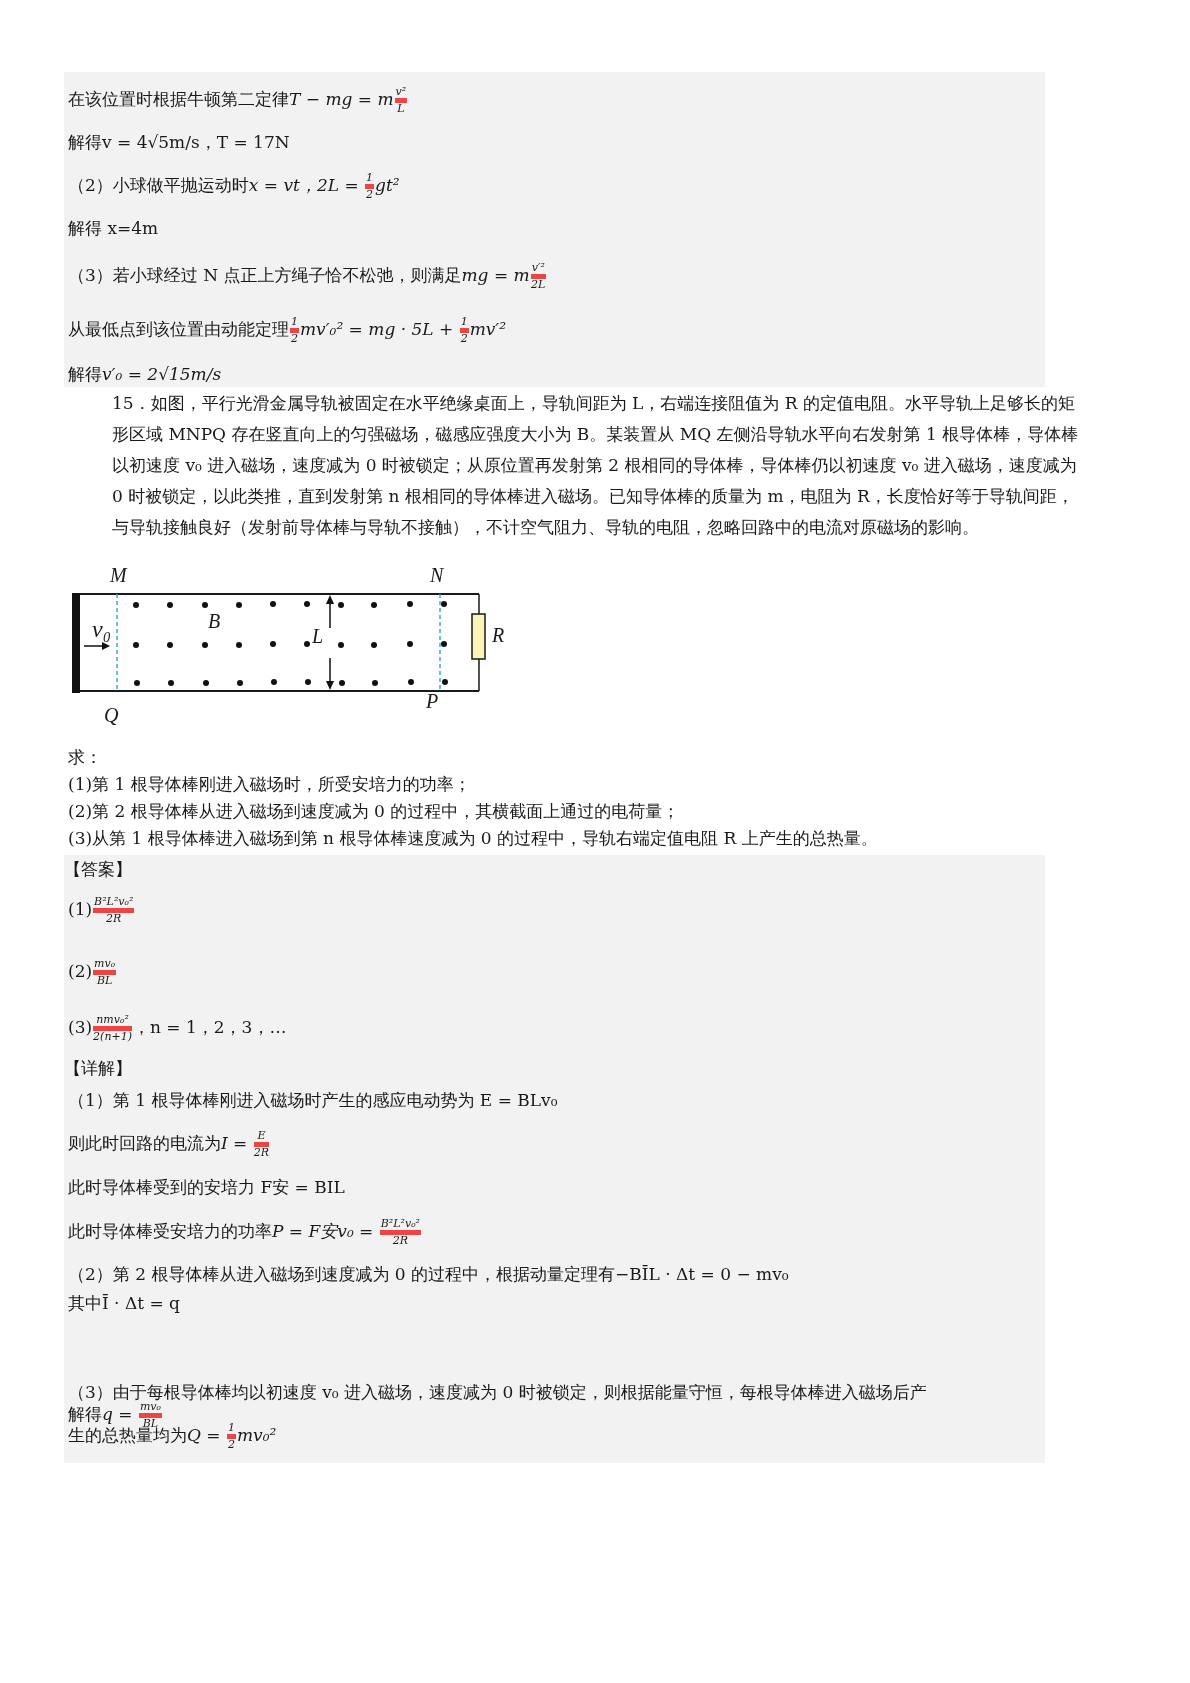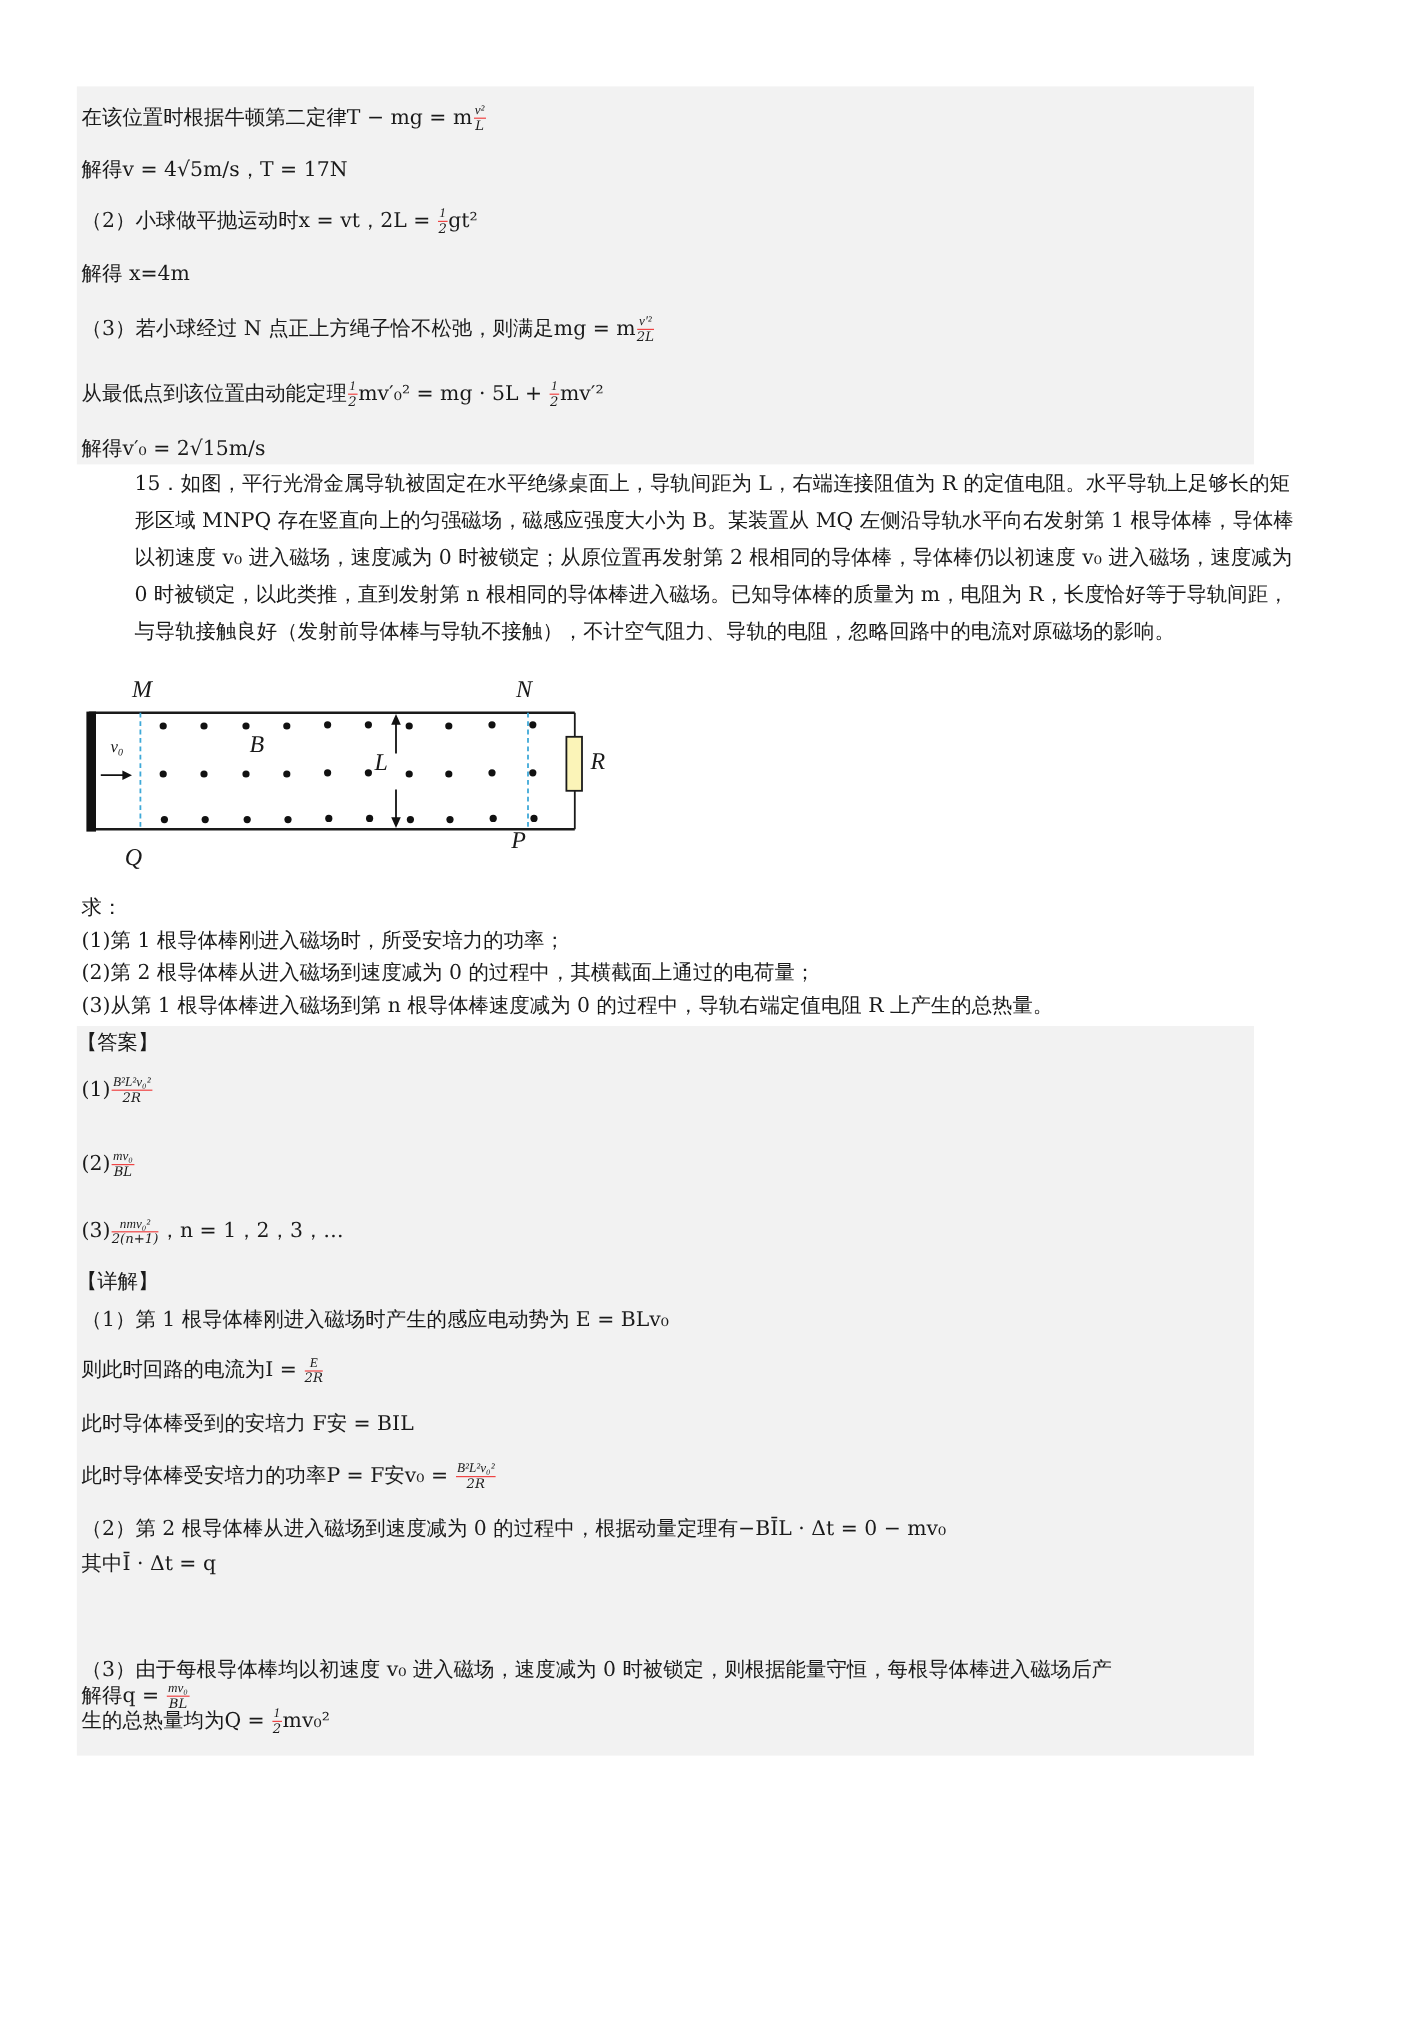--- a/index.html
+++ b/index.html
@@ -1,21 +1,21 @@
 <!DOCTYPE html>
 <html><head>
 <meta charset="utf-8">
 <style>
   html, body { margin:0; padding:0; background:#ffffff; }
   body { width:1190px; height:1683px; position:relative; font-family:"DejaVu Serif","Liberation Serif",serif; color:#1a1a1a; font-size:17px; overflow:hidden; }
   .gray { position:absolute; left:64px; width:981px; background:#f2f2f2; }
   .line { position:absolute; left:68px; white-space:nowrap; line-height:24px; }
-  i, .it { }
+  i, .it { font-style:italic; }
   .frac { display:inline-block; vertical-align:middle; text-align:center; font-style:italic; font-size:11px; line-height:12px; margin:0 1px; }
-  .frac .num { display:block; border-bottom:1px solid #ef4444; padding:0 1px;font-family:Liberation Serif, serif; }
+  .frac .num { display:block; border-bottom:5px solid #ef4444; padding:0 1px; }
   .frac .den { display:block; }
   .para { position:absolute; left:68px; width:975px; line-height:31px; font-size:17px;margin-left:44px; }
   .lbl { position:absolute; font-style:italic; font-size:20px; font-family:"Liberation Serif",serif; }
 </style>
 </head>
 <body>
 
 <div class="gray" style="top:72px;height:315px;"></div>
 
 <div class="line" style="top:86px;">
@@ -97,21 +97,21 @@
     <polygon points="262,128 258,119 266,119" fill="#111"></polygon>
 
     <line x1="16" y1="84" x2="38" y2="84" stroke="#111" stroke-width="1.5"></line>
     <polygon points="42,84 34,80 34,88" fill="#111"></polygon>
   </svg>
   <span class="lbl" style="left:42px;top:2px;">M</span>
   <span class="lbl" style="left:362px;top:2px;">N</span>
   <span class="lbl" style="left:140px;top:48px;">B</span>
   <span class="lbl" style="left:244px;top:63px;">L</span>
   <span class="lbl" style="left:424px;top:62px;">R</span>
-  <span class="lbl" style="left:24px;top:54px;font-size:14px;">v₀</span>
+  <span class="lbl" style="left:24px;top:54px;font-size:24px;">v₀</span>
   <span class="lbl" style="left:36px;top:142px;">Q</span>
   <span class="lbl" style="left:358px;top:128px;">P</span>
 </div>
 
 <div class="line" style="top:745px;">求：</div>
 <div class="line" style="top:772px;">(1)第 1 根导体棒刚进入磁场时，所受安培力的功率；</div>
 <div class="line" style="top:799px;">(2)第 2 根导体棒从进入磁场到速度减为 0 的过程中，其横截面上通过的电荷量；</div>
 <div class="line" style="top:826px;">(3)从第 1 根导体棒进入磁场到第 n 根导体棒速度减为 0 的过程中，导轨右端定值电阻 R 上产生的总热量。</div>
 
 <div class="gray" style="top:855px;height:608px;"></div>

